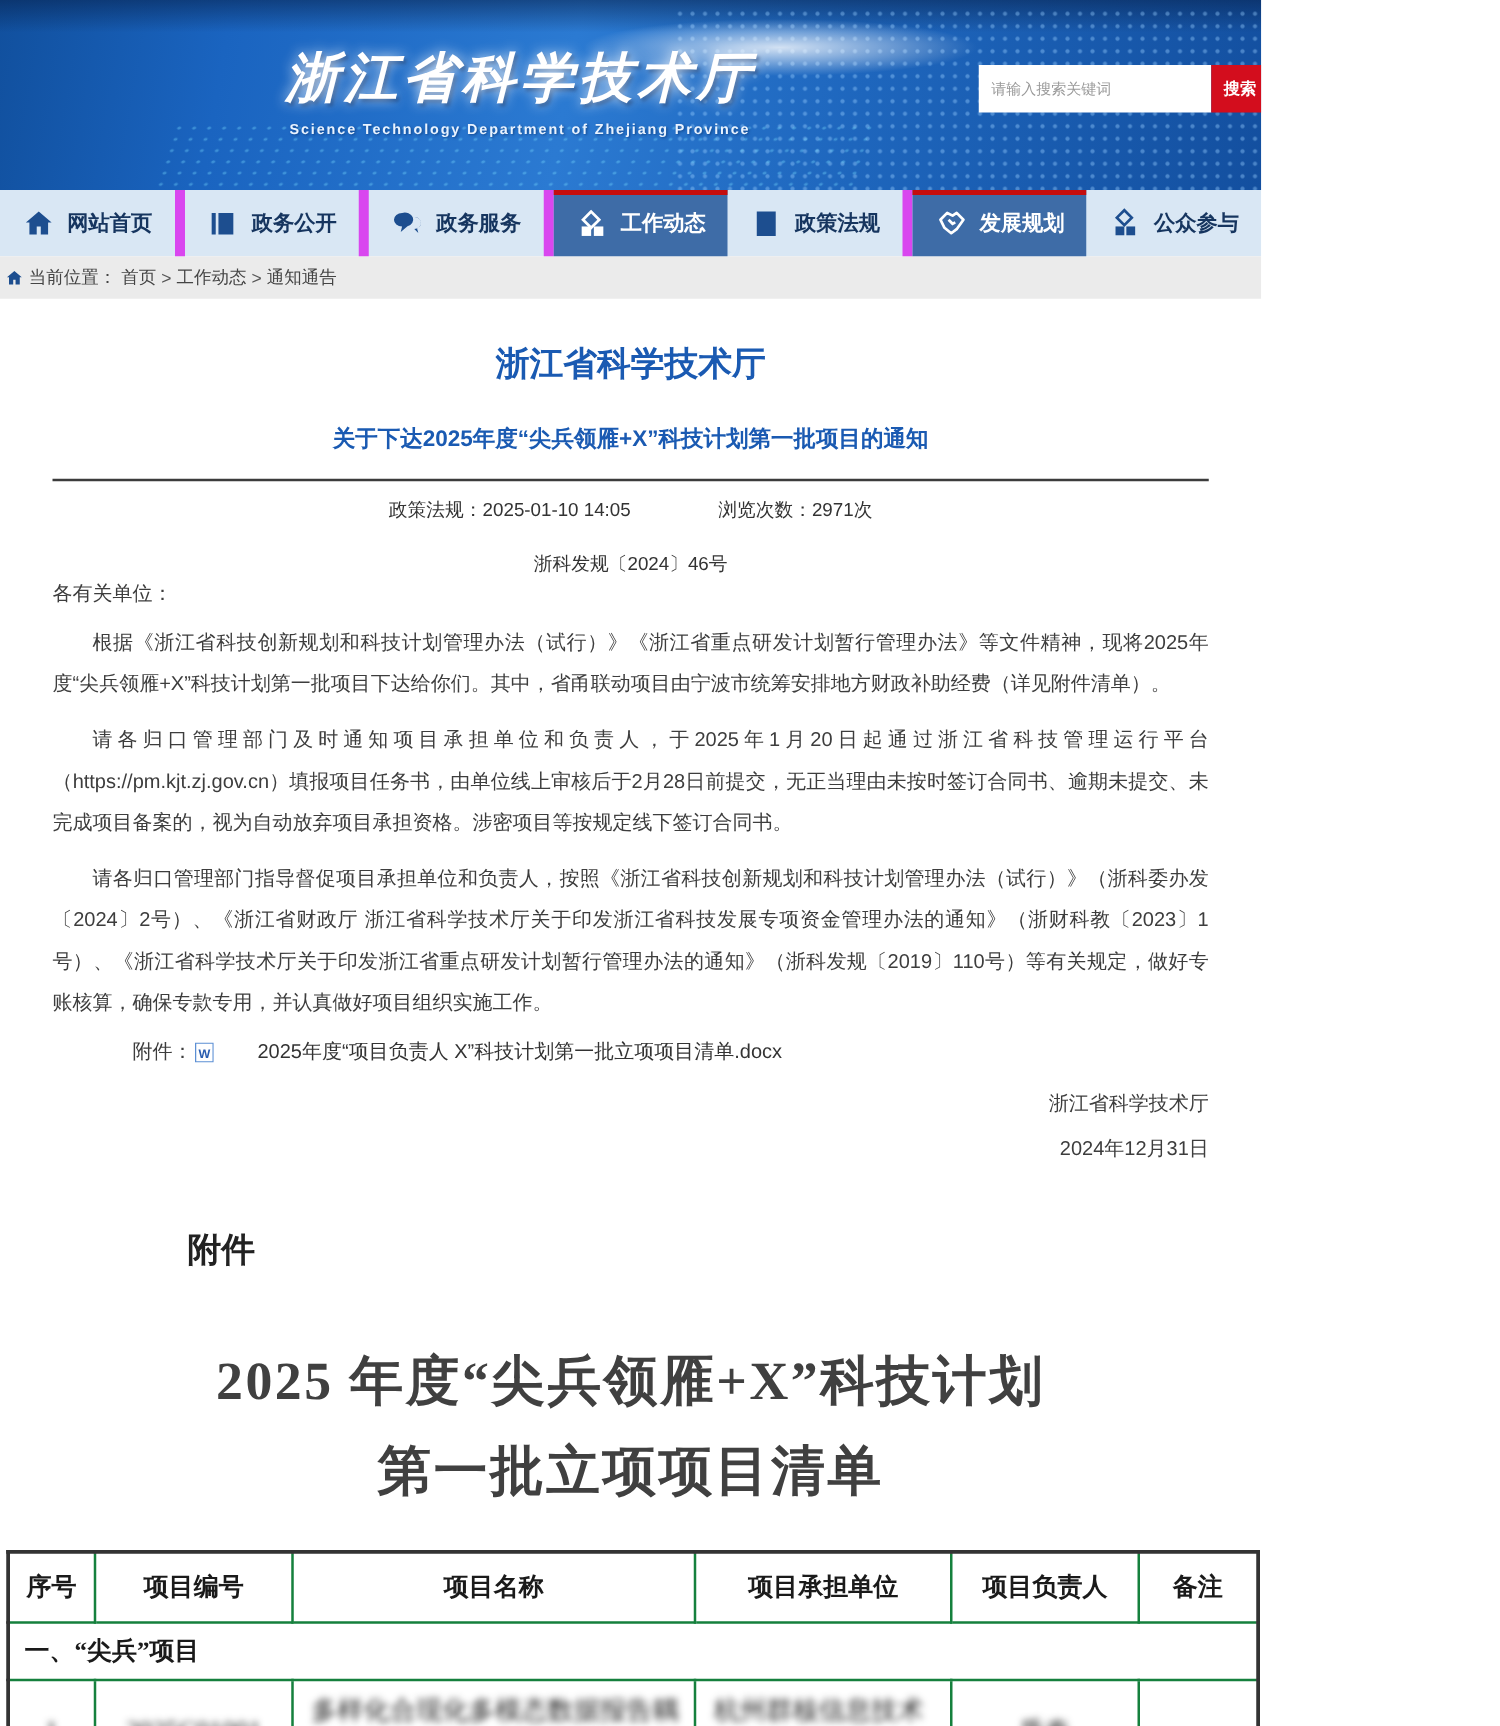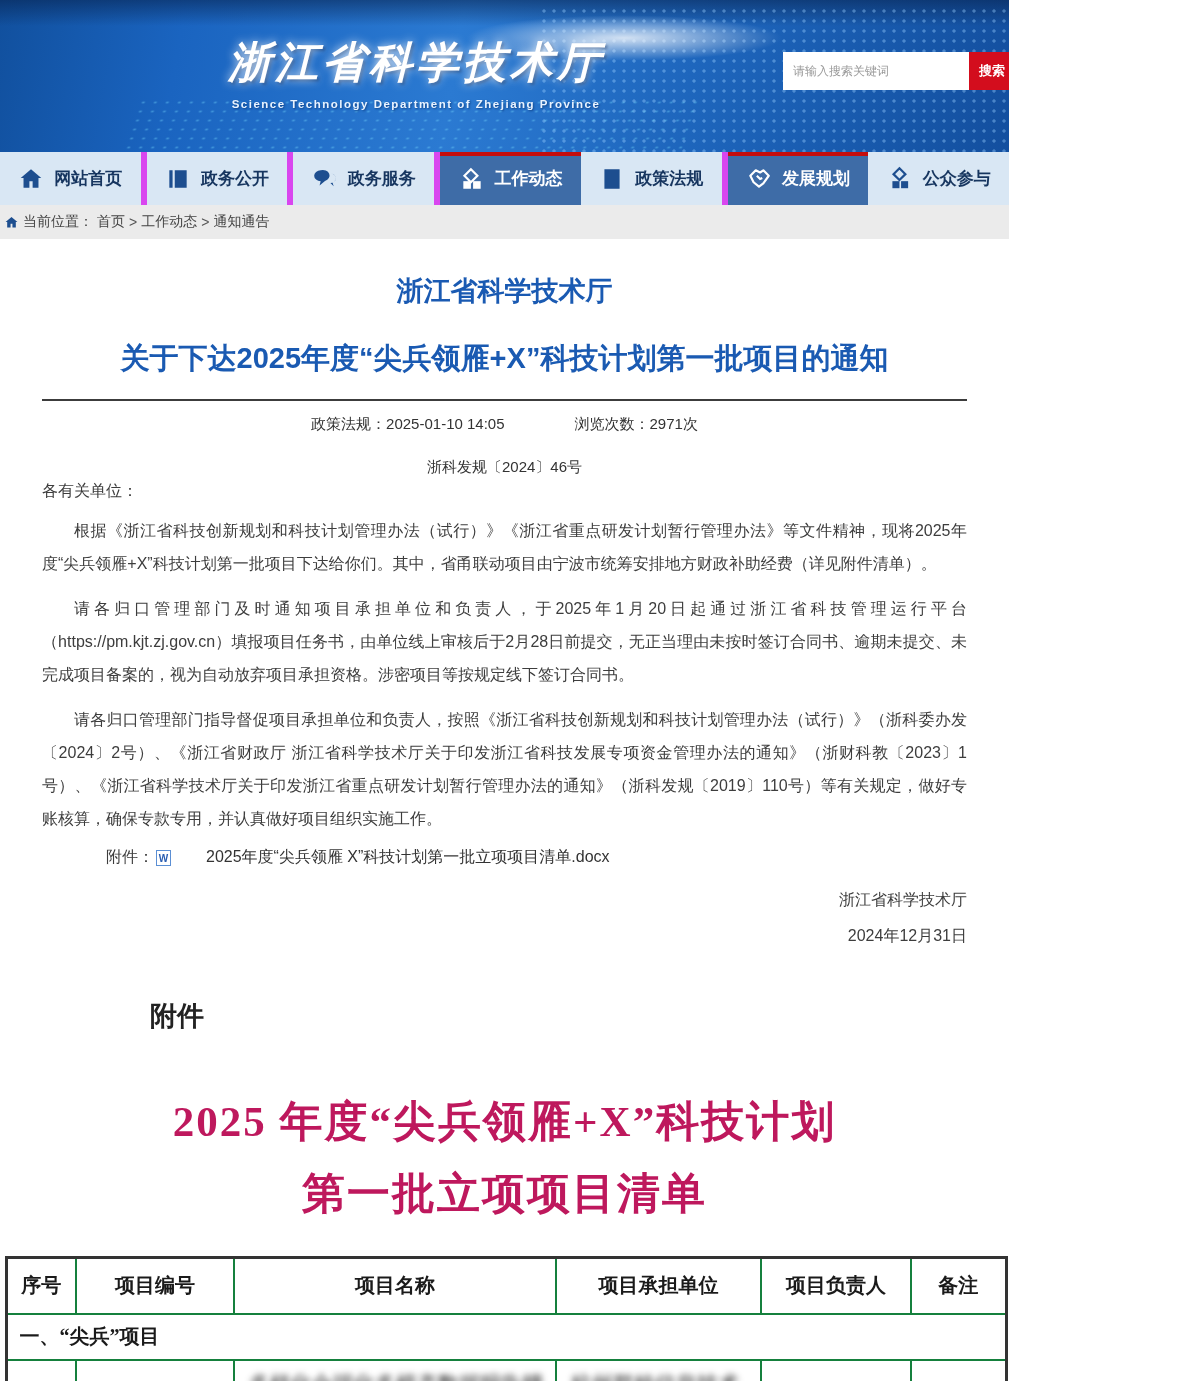--- a/index.html
+++ b/index.html
@@ -30,57 +30,57 @@
   .search-input { width:186px; height:38px; border:none; outline:none; padding:0 10px;
     font-size:12px; color:#444; background:#fff; }
   .search-input::placeholder { color:#9a9a9a; }
   .search-btn { width:46px; height:38px; border:none; background:#d30d1d; color:#fff;
     font-size:13px; font-weight:bold; cursor:pointer; }
 
   
   .nav { display:flex; height:53px; background:#d9e7f4; }
   .nav-item { flex:1; display:flex; align-items:center; justify-content:center; gap:10px;
     color:#16355f; font-size:17px; font-weight:bold; text-decoration:none;
-    border-right:6px solid #d946ef; position:relative; }
+    border-right:8px solid #d946ef; position:relative; }
   .nav-item:last-child { border-right:none; }
   .nav-item .nicon { width:26px; height:26px; display:inline-flex; }
   .nav-item .nicon svg { width:100%; height:100%; fill:#1d4e8f; }
   .nav-item.active { background:#3e6ca7; color:#fff; border-right:none; }
   .nav-item.active::before { content:""; position:absolute; top:0; left:0; right:0; height:4px; background:#c40d0d; }
   .nav-item.active .nicon svg { fill:#fff; }
 
   
   .breadcrumb { height:34px; background:#ebebeb; display:flex; align-items:center;
     padding-left:4px; font-size:14px; color:#444; gap:4px; }
   .breadcrumb .bicon { width:15px; height:15px; display:inline-flex; }
   .breadcrumb .bicon svg { width:100%; height:100%; fill:#1d4e8f; }
   .breadcrumb a { color:#444; text-decoration:none; }
   .crumb-sep { color:#555; }
 
   
   .article { padding:0 42px; }
   .art-title { margin-top:34px; text-align:center; color:#1a5ab2; font-size:27px; font-weight:bold; }
-  .art-subtitle { margin-top:30px; text-align:center; color:#1a5ab2; font-size:29px; font-weight:bold; }
+  .art-subtitle { margin-top:30px; text-align:center; color:#1a5ab2; font-size:18px; font-weight:bold; }
   .art-rule { margin-top:20px; border:none; border-top:2px solid #3c3c3c; }
   .art-meta { margin-top:14px; display:flex; justify-content:center; gap:70px;
     font-size:15px; color:#333; }
   .doc-number { margin-top:24px; text-align:center; font-size:15px; color:#333; }
   .salutation { margin-top:4px; font-size:16px; color:#3d3d3d; }
   .para { margin-top:12px; font-size:16px; color:#3d3d3d; line-height:33px; text-indent:2em; text-align:justify; }
   .attach-line { margin-top:12px; font-size:16px; color:#3d3d3d; text-indent:2em;
     display:flex; align-items:center; }
   .attach-line .indent { width:32px; display:inline-block; }
   .word-icon { width:15px; height:16px; margin:0 3px 0 2px; display:inline-flex; }
   .attach-link { color:#333; text-decoration:none; }
   .sig-block { margin-top:14px; text-align:right; font-size:16px; color:#3d3d3d; line-height:36px; }
 
   
   .doc-section { margin-top:44px; font-family:"Liberation Serif", serif; }
   .doc-label { margin-left:150px; font-size:27px; font-weight:bold; color:#222; }
-  .doc-title { margin-top:52px; text-align:center; color:#be185d; font-weight:bold;
+  .doc-title { margin-top:52px; text-align:center; color:#404040; font-weight:bold;
     font-size:43px; line-height:72px; letter-spacing:2px; }
   .doc-table-wrap { position:relative; width:1000px; margin:26px auto 0; }
   table.doc-table { width:100%; border-collapse:collapse; border:3px solid #333;
     font-family:"Liberation Serif", serif; table-layout:fixed; }
   .doc-table th, .doc-table td { border:2px solid #15803d; text-align:center; color:#1a1a1a; }
   .doc-table th { font-size:20px; font-weight:bold; height:56px; }
   .doc-table td.section-cell { text-align:left; font-weight:bold; font-size:20px;
     height:46px; padding-left:12px; }
   .doc-table td { font-size:21px; padding:6px 8px; }
   .doc-table tr.data-row { height:80px; }
@@ -207,21 +207,21 @@
     <p class="para">请各归口管理部门指导督促项目承担单位和负责人，按照《浙江省科技创新规划和科技计划管理办法（试行）》（浙科委办发〔2024〕2号）、《浙江省财政厅 浙江省科学技术厅关于印发浙江省科技发展专项资金管理办法的通知》（浙财科教〔2023〕1号）、《浙江省科学技术厅关于印发浙江省重点研发计划暂行管理办法的通知》（浙科发规〔2019〕110号）等有关规定，做好专账核算，确保专款专用，并认真做好项目组织实施工作。</p>
     <div class="attach-line">
       <span class="indent"></span>
       <span>附件：</span>
       <span class="word-icon">
         <svg viewBox="0 0 15 16">
             <rect x="0.5" y="0.5" width="14" height="15" fill="#fff" stroke="#5b8fd4"></rect>
             <text x="7.5" y="12" font-size="10" font-weight="bold" fill="#2a5db0" text-anchor="middle" font-family="Liberation Sans, sans-serif">W</text>
           </svg>
       </span>
-      <a class="attach-link">2025年度“尖兵领雁 X”科技计划第一批立项项目清单.docx</a>
+      <a class="attach-link">2025年度“项目负责人 X”科技计划第一批立项项目清单.docx</a>
     </div>
     <div class="sig-block">
       <div>浙江省科学技术厅</div>
       <div>2024年12月31日</div>
     </div>
   </div>
 
   <div class="doc-section">
     <div class="doc-label">附件</div>
     <div class="doc-title">

